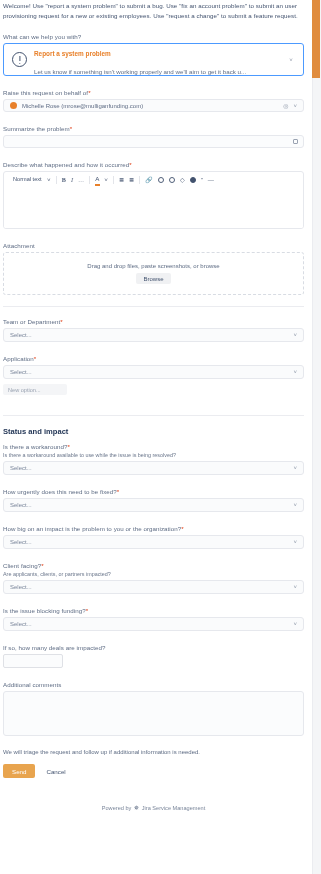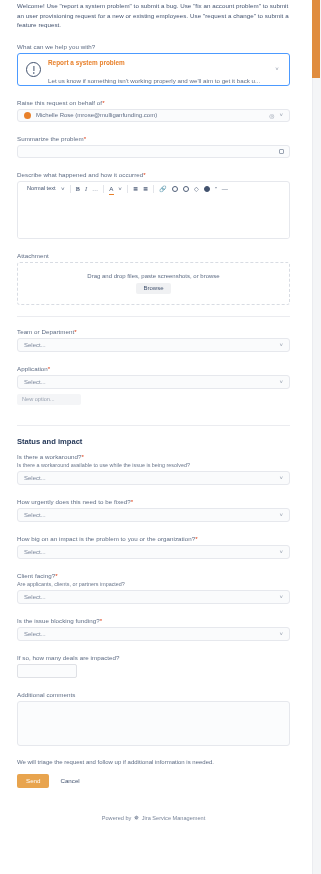--- a/index.html
+++ b/index.html
@@ -12,21 +12,21 @@
   .page {
     position: relative;
     width: 321px; height: 874px;
     background: #ffffff;
     overflow: hidden;
   }
   .content {
     position: absolute;
     left: 0; top: 0;
     width: 307px;
-    padding: 0 17px;
+    padding: 0 3px;
     background: #fff;
   }
 
   
   .scroll-track {
     position: absolute;
     right: 0; top: 0;
     width: 9px; height: 874px;
     background: #f4f5f7;
     border-left: 1px solid #ebecf0;

